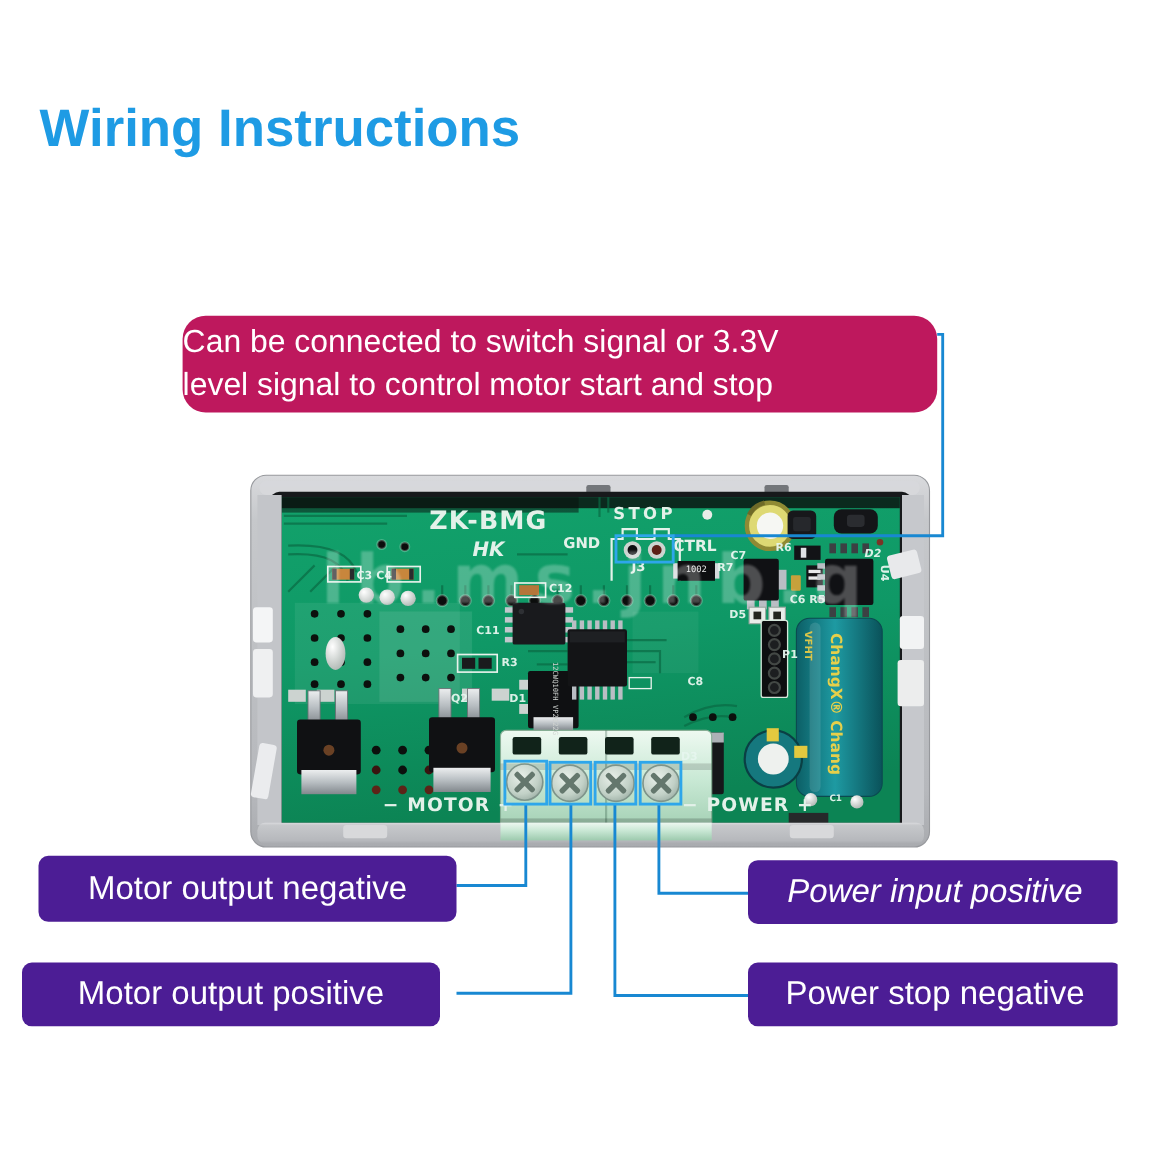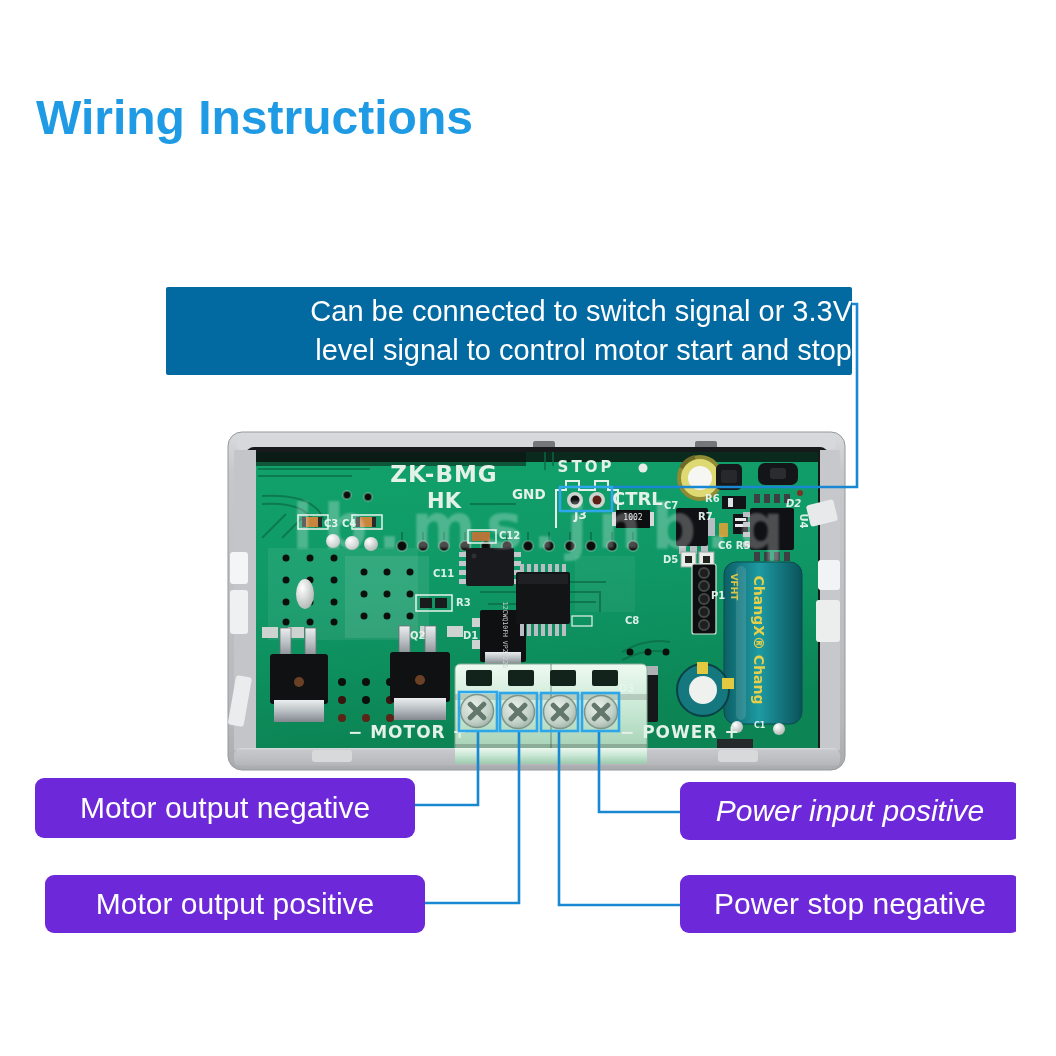--- a/index.html
+++ b/index.html
@@ -1,27 +1,27 @@
 <!DOCTYPE html>
 <html><head>
 <meta charset="utf-8">
 <style>
   html,body{margin:0;padding:0;background:#ffffff;}
   #page{position:relative;width:1016px;height:1056px;background:#ffffff;overflow:hidden;
         font-family:"Liberation Sans",sans-serif;}
   .abs{position:absolute;}
   #page-title{left:36px;top:90px;font-size:48px;font-weight:bold;color:#1e9be4;
               letter-spacing:0px;font-family:"Liberation Sans",sans-serif;}
-  .callout{left:166px;top:287px;width:686px;height:88px;background:#0369a1;border-radius:2px;
-           display:flex;flex-direction:column;justify-content:center;align-items:flex-end;}
+  .callout{left:166px;top:287px;width:686px;height:88px;background:#be185d;border-radius:21px;
+           display:flex;flex-direction:column;justify-content:center;align-items:flex-start;}
   .callout div{color:#ffffff;font-size:29px;line-height:39px;white-space:nowrap;}
-  .label-box{background:#6d28d9;border-radius:9px;display:flex;align-items:center;justify-content:center;
+  .label-box{background:#4c1d95;border-radius:9px;display:flex;align-items:center;justify-content:center;
              color:#ffffff;font-size:30px;white-space:nowrap;text-align:right;}
   #box-motor-neg{left:35px;top:778px;width:380px;height:60px;}
-  #box-motor-pos{left:45px;top:875px;width:380px;height:58px;}
+  #box-motor-pos{left:20px;top:875px;width:380px;height:58px;}
   #box-power-pos{left:680px;top:782px;width:340px;height:58px;font-style:italic;}
   #box-power-neg{left:680px;top:875px;width:340px;height:58px;}
   .silk{position:absolute;font-family:"DejaVu Sans",sans-serif;font-weight:bold;color:#e3f1e9;
         white-space:nowrap;line-height:1;}
   .ref{font-size:10px;color:rgba(230,245,238,.95);}
   #wm{left:220px;top:490px;width:646px;text-align:center;font-family:"DejaVu Sans",sans-serif;
       font-weight:bold;font-size:62px;letter-spacing:10px;color:rgba(255,255,255,.26);
       filter:blur(1.2px);pointer-events:none;}
   svg{position:absolute;left:0;top:0;}
 </style>
@@ -413,35 +413,35 @@
       <rect x="808" y="502" width="28" height="22" rx="3" fill="#e8e9eb" transform="rotate(-14 822 513)"></rect>
       <rect x="717" y="739" width="36" height="10" fill="#26292a"></rect>
       <rect x="234" y="748" width="606" height="19" rx="7" fill="url(#caseGrad)"></rect>
       <rect x="312" y="750" width="40" height="12" rx="3" fill="#d8d9db"></rect>
       <rect x="718" y="750" width="40" height="12" rx="3" fill="#d8d9db"></rect>
       <rect x="455" y="748" width="192" height="16" fill="url(#termGrad)" opacity="0.95"></rect>
     </g>
   </svg>
 
   <div class="silk" style="left:378px;top:463px;width:132px;text-align:center;font-size:23px;letter-spacing:1px;">ZK-BMG</div>
-  <div class="silk" style="left:420px;top:491px;width:48px;text-align:center;font-size:21px;">HK</div>
+  <div class="silk" style="left:420px;top:491px;width:48px;text-align:center;font-size:18px;font-style:italic;">HK</div>
   <div class="silk" style="left:552px;top:460px;width:68px;text-align:center;font-size:15px;letter-spacing:3px;">STOP</div>
   <div class="silk" style="left:512px;top:488px;font-size:13.5px;">GND</div>
-  <div class="silk" style="left:612px;top:490px;font-size:18px;">CTRL</div>
+  <div class="silk" style="left:612px;top:490px;font-size:14px;">CTRL</div>
   <div class="silk" style="left:574px;top:509px;font-size:12px;">J3</div>
   <div class="silk" style="left:348px;top:724px;width:112px;text-align:center;font-size:17px;letter-spacing:1px;">− MOTOR +</div>
   <div class="silk" style="left:620px;top:724px;width:110px;text-align:center;font-size:17px;letter-spacing:1px;">− POWER +</div>
   <div class="silk ref" style="left:324px;top:519px;">C3</div>
   <div class="silk ref" style="left:342px;top:519px;">C4</div>
   <div class="silk ref" style="left:499px;top:531px;">C12</div>
   <div class="silk ref" style="left:433px;top:569px;">C11</div>
   <div class="silk ref" style="left:456px;top:598px;">R3</div>
   <div class="silk ref" style="left:463px;top:631px;">D1</div>
   <div class="silk ref" style="left:410px;top:631px;">Q2</div>
-  <div class="silk ref" style="left:652px;top:512px;margin-left:46px;">R7</div>
+  <div class="silk ref" style="left:652px;top:512px;">R7</div>
   <div class="silk ref" style="left:664px;top:501px;">C7</div>
   <div class="silk ref" style="left:705px;top:494px;">R6</div>
   <div class="silk ref" style="left:718px;top:541px;">C6 R5</div>
   <div class="silk ref" style="left:663px;top:555px;">D5</div>
   <div class="silk ref" style="left:786px;top:499px;font-style:italic;">D2</div>
   <div class="silk ref" style="left:795px;top:516px;transform:rotate(90deg);">U4</div>
   <div class="silk ref" style="left:711px;top:591px;">P1</div>
   <div class="silk ref" style="left:594px;top:616px;margin-left:31px;">C8</div>
   <div class="silk ref" style="left:619px;top:684px;">D3</div>
   <div class="silk ref" style="left:754px;top:722px;font-size:8px;">C1</div>

